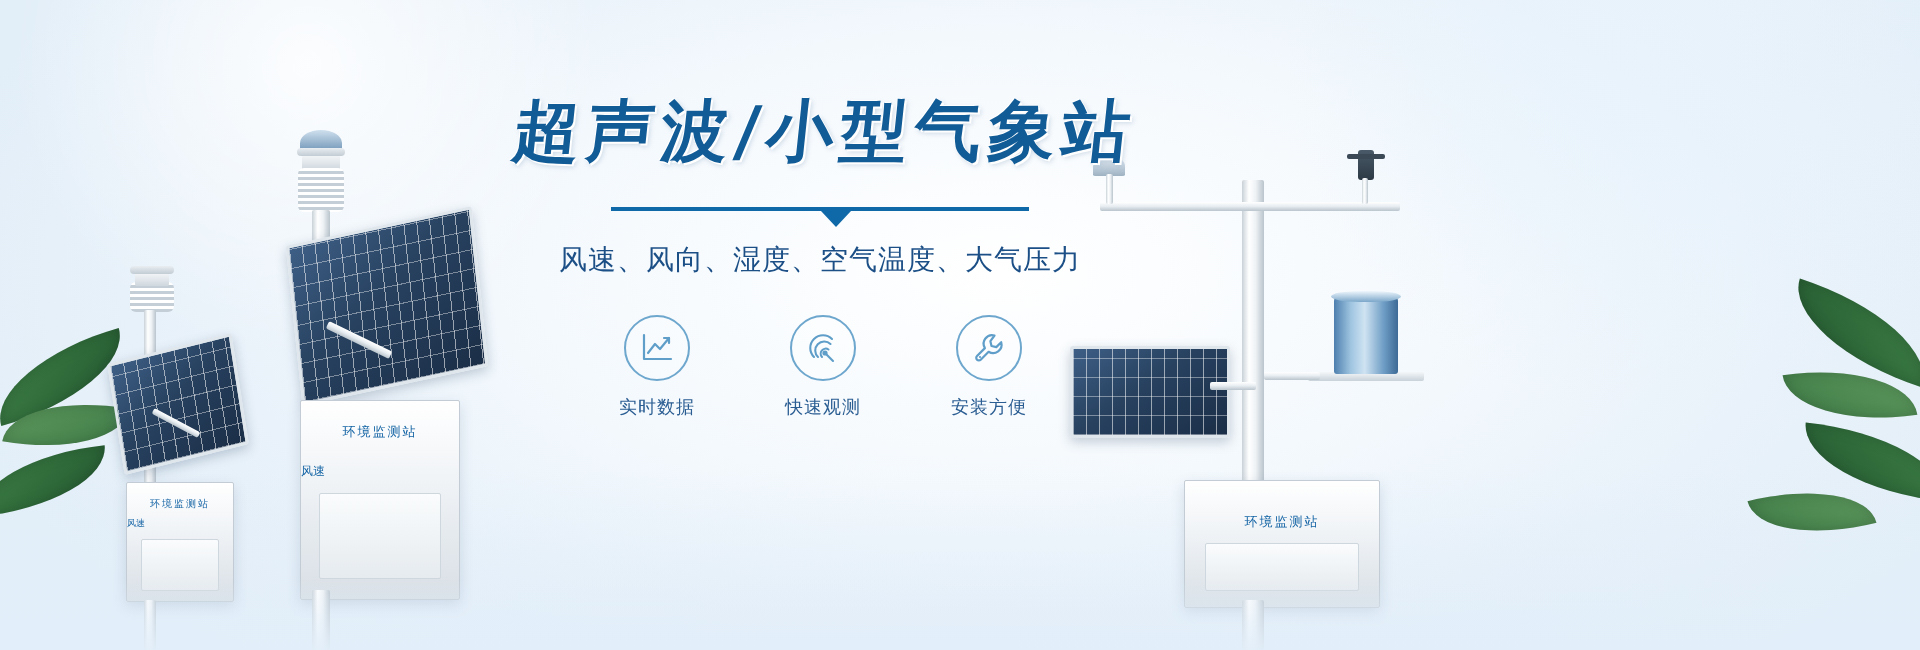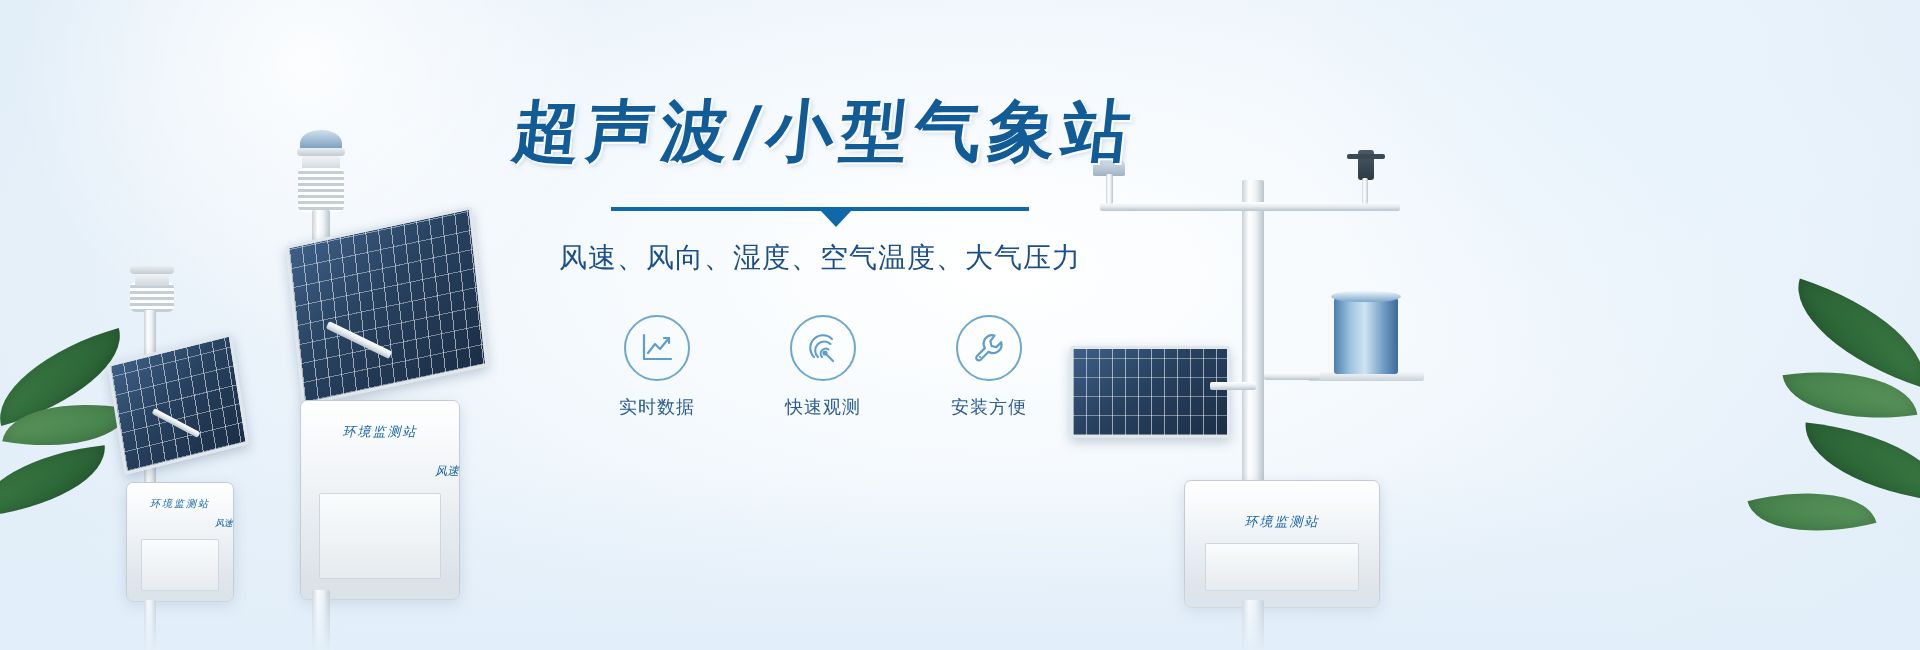--- a/index.html
+++ b/index.html
@@ -71,21 +71,21 @@
   .divider .notch {
     position: absolute;
     left: 210px; top: 4px;
     width: 0; height: 0;
     border-left: 15px solid transparent;
     border-right: 15px solid transparent;
     border-top: 16px solid #0f69a8;
   }
 
   .sub-line {
-    font-family: Liberation Mono, monospace;
+    font-family: Liberation Serif, serif;
     font-size: 28px;
     color: #1b4f86;
     letter-spacing: 1px;
     white-space: nowrap;
     line-height: 1.65;
   }
   .sub-line.first { margin-top: 14px; }
 
   
   .features {
@@ -161,41 +161,39 @@
     border: 3px solid #dfe6ec;
     border-radius: 3px;
     box-shadow: 0 4px 12px rgba(60,85,115,.28);
   }
 
   
   .box {
     position: absolute;
     background: linear-gradient(180deg,#ffffff 0%,#f1f4f7 38%,#d8dfe5 100%);
     border: 1px solid #c3ccd4;
-    border-radius: 7px;
+    border-radius: 2px;
     box-shadow: 0 5px 14px rgba(70,95,125,.18);
-    font-style: italic;
   }
   .box .bx-label {
     position: absolute;
     left: 0; right: 0;
     text-align: center;
     color: #1464a5;
     font-family: "DejaVu Sans", "Liberation Sans", sans-serif;
     letter-spacing: 2px;
     white-space: nowrap;
   }
   .box .bx-brand {
     position: absolute;
     left: 0; right: 0;
-    text-align: right;
+    text-align: left;
     color: #1464a5;
     font-family: "DejaVu Sans", "Liberation Sans", sans-serif;
     white-space: nowrap;
-    padding-left: 28px;
   }
   .box .bx-door {
     position: absolute;
     border: 1px solid #cfd7de;
     border-radius: 2px;
     background: linear-gradient(180deg,#fafcfd,#e6ebef);
   }
 
   
   .rain-gauge {

